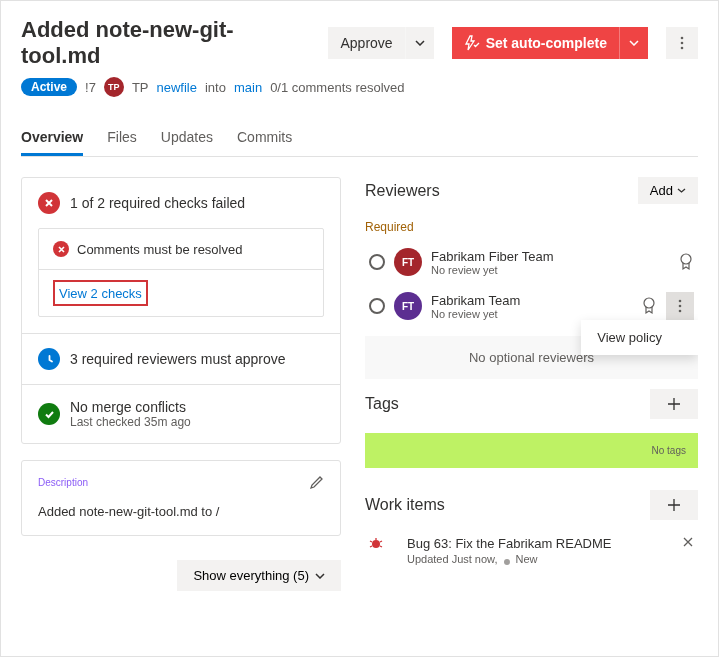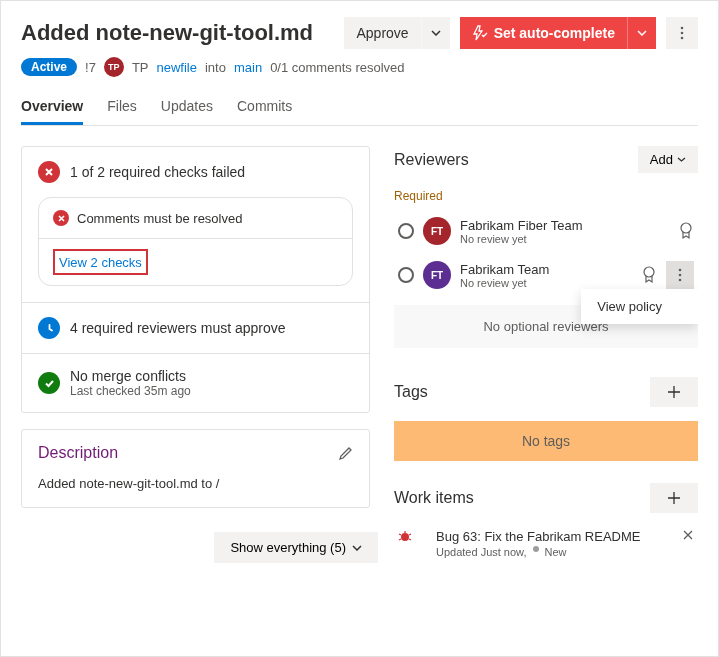--- a/index.html
+++ b/index.html
@@ -1,79 +1,79 @@
 <!DOCTYPE html>
 <html><head>
 <meta charset="utf-8">
 <style>
 * { box-sizing: border-box; margin: 0; padding: 0; font-family: "Segoe UI", -apple-system, sans-serif; }
 body { background: #fff; width: 719px; height: 657px; overflow: hidden; border: 1px solid #e1e1e1; }
 .container { padding: 16px 20px; display: flex; flex-direction: column; height: 100%; }
-.header-row { display: flex; align-items: center; gap: 10px; }
+.header-row { display: flex; align-items: center; gap: 18px; }
 .title { font-size: 22px; font-weight: 600; color: #323130; flex: 1; }
 .btn { display: inline-flex; align-items: center; justify-content: center; height: 32px; padding: 0 12px; font-size: 14px; border: none; cursor: pointer; background: #f3f2f1; color: #323130; }
 .btn-approve { background: #f3f2f1; }
 .btn-split { display: flex; }
 .btn-split .main { border-right: 1px solid rgba(255,255,255,0.3); }
 .btn-split .caret { width: 28px; padding: 0; }
 .btn-primary { background: #ef4444; color: #fff; font-weight: 600; }
 .btn-icon { width: 32px; padding: 0; }
 .meta-row { display: flex; align-items: center; gap: 8px; margin-top: 8px; font-size: 13px; color: #605e5c; }
 .badge-active { background: #0078d4; color: #fff; padding: 2px 10px; border-radius: 10px; font-size: 12px; font-weight: 600; }
 .pr-id { color: #605e5c; }
 .avatar { width: 20px; height: 20px; border-radius: 50%; background: #a4262c; color: #fff; font-size: 9px; display: inline-flex; align-items: center; justify-content: center; font-weight: 600; }
 .link { color: #0078d4; text-decoration: none; }
 .arrow { color: #605e5c; }
-.tabs { display: flex; gap: 24px; margin-top: 13px; border-bottom: 1px solid #e1e1e1; }
+.tabs { display: flex; gap: 24px; margin-top: 24px; border-bottom: 1px solid #e1e1e1; }
 .tab { padding: 8px 0; font-size: 14px; color: #605e5c; cursor: pointer; border-bottom: 3px solid transparent; }
 .tab.active { color: #323130; font-weight: 600; border-bottom-color: #0078d4; }
 .body-cols { display: flex; gap: 24px; margin-top: 20px; flex: 1; overflow: hidden; }
-.left-col { width: 349px; display: flex; flex-direction: column; gap: 16px; }
+.left-col { width: 320px; display: flex; flex-direction: column; gap: 16px; }
 .right-col { flex: 1; display: flex; flex-direction: column; }
 .card { border: 1px solid #e1e1e1; border-radius: 3px; background: #fff; }
 .status-item { display: flex; align-items: center; gap: 10px; padding: 14px 16px; }
 .status-icon { width: 22px; height: 22px; border-radius: 50%; display: flex; align-items: center; justify-content: center; color: #fff; flex-shrink: 0; }
 .icon-fail { background: #d13438; }
 .icon-clock { background: #0078d4; }
 .icon-ok { background: #107c10; }
 .status-text { font-size: 14px; color: #323130; }
 .status-sub { font-size: 12px; color: #605e5c; }
-.sub-block { margin: 0 16px 16px; border: 1px solid #e1e1e1; border-radius: 13px; }
+.sub-block { margin: 0 16px 16px; border: 1px solid #e1e1e1; border-radius: 2px; }
 .sub-row { display: flex; align-items: center; gap: 8px; padding: 12px 14px; font-size: 13px; color: #323130; }
 .sub-row .sm-icon { width: 16px; height: 16px; border-radius: 50%; background: #d13438; color: #fff; display: flex; align-items: center; justify-content: center; font-size: 10px; font-weight: bold; }
 .view-checks { padding: 10px 14px; border-top: 1px solid #e1e1e1; }
 .view-checks a { color: #0078d4; font-size: 13px; text-decoration: none; }
 .highlight-box { border: 2px solid #d13438; display: inline-block; padding: 2px 4px; }
 .divider { border-top: 1px solid #e1e1e1; }
-.desc-head { display: flex; align-items: center; justify-content: space-between; padding: 14px 16px; font-size: 16px; color: #701a75; }
+.desc-head { display: flex; align-items: center; justify-content: space-between; padding: 14px 16px; font-size: 10px; color: #8b5cf6; }
 .desc-body { padding: 0 16px 16px; font-size: 13px; color: #323130; }
 .section-head { display: flex; align-items: center; justify-content: space-between; margin-bottom: 8px; }
 .section-title { font-size: 16px; color: #323130; }
 .add-btn { background: #f3f2f1; padding: 6px 12px; font-size: 13px; display: flex; align-items: center; gap: 4px; cursor: pointer; border: none; }
 .subtle { color: #a16207; font-size: 12px; margin: 8px 0 6px; }
 .reviewer-row { display: flex; align-items: center; gap: 9px; padding: 8px 4px; position: relative; }
 .radio { width: 16px; height: 16px; border: 2px solid #605e5c; border-radius: 50%; }
 .rev-avatar { width: 28px; height: 28px; border-radius: 50%; display: flex; align-items: center; justify-content: center; color: #fff; font-size: 10px; font-weight: 600; }
 .rev-red { background: #a4262c; }
 .rev-purple { background: #5c2e91; }
 .rev-info { flex: 1; }
 .rev-name { font-size: 13px; color: #323130; }
 .rev-status { font-size: 11px; color: #605e5c; }
 .ribbon { color: #605e5c; width: 16px; }
 .more-btn { width: 28px; height: 28px; display: flex; align-items: center; justify-content: center; cursor: pointer; }
 .more-btn.active-hover { background: #e1dfdd; }
 .popover { position: absolute; top: 36px; right: 0; background: #fff; box-shadow: 0 4px 12px rgba(0,0,0,0.15); padding: 10px 36px 10px 16px; font-size: 13px; color: #323130; z-index: 10; white-space: nowrap; }
 .optional-row { background: #f8f8f8; padding: 14px; text-align: center; font-size: 13px; color: #605e5c; margin-top: 8px; }
 .plus-btn { background: #f3f2f1; width: 48px; height: 30px; display: flex; align-items: center; justify-content: center; border: none; cursor: pointer; }
-.empty-row { background: #fdba74; padding: 12px; text-align: center; font-size: 14px; color: #605e5c; margin-top: 6px; }
+.empty-row { background: #bef264; padding: 12px; text-align: right; font-size: 10px; color: #605e5c; margin-top: 6px; }
 .work-item { display: flex; align-items: flex-start; gap: 24px; padding: 8px 4px; }
 .bug-icon { color: #d13438; }
 .wi-body { flex: 1; }
 .wi-title { font-size: 13px; color: #323130; }
-.wi-meta { font-size: 11px; color: #605e5c; display: flex; align-items: flex-start; gap: 6px; margin-top: 2px; }
+.wi-meta { font-size: 11px; color: #605e5c; display: flex; align-items: flex-end; gap: 6px; margin-top: 2px; }
 .dot { width: 6px; height: 6px; border-radius: 50%; background: #a19f9d; }
 .close-x { color: #605e5c; cursor: pointer; }
 .footer-show { margin-top: auto; align-self: center; padding: 8px 16px; background: #f3f2f1; font-size: 13px; display: flex; align-items: center; gap: 6px; border: none; cursor: pointer; position: relative; top: -4px; left: -180px; }
 svg { display: block; }
 </style>
 </head>
 <body>
 
 <div class="container">
   <div class="header-row">
@@ -151,21 +151,21 @@
           </div>
         </div>
         <div class="divider"></div>
         <div class="status-item">
           <div class="status-icon icon-clock">
             <svg width="13" height="13" viewBox="0 0 13 13">
                 <circle cx="6.5" cy="6.5" r="5.5" fill="none" stroke="#fff" stroke-width="0"></circle>
                 <path d="M6.5 3v4l2.5 1.5" stroke="#fff" stroke-width="1.8" fill="none" stroke-linecap="round"></path>
               </svg>
           </div>
-          <div class="status-text">4 required reviewers must approve</div>
+          <div class="status-text">3 required reviewers must approve</div>
         </div>
         <div class="divider"></div>
         <div class="status-item">
           <div class="status-icon icon-ok">
             <svg width="13" height="13" viewBox="0 0 13 13">
                 <path d="M3 6.5l2.5 2.5L10 4" stroke="#fff" stroke-width="2" fill="none"></path>
               </svg>
           </div>
           <div>
             <div class="status-text">No merge conflicts</div>
@@ -179,21 +179,21 @@
           <span>Description</span>
           <span>
             <svg width="15" height="15" viewBox="0 0 15 15">
                 <path d="M11 2l2 2-8 8-3 1 1-3 8-8z" stroke="#605e5c" stroke-width="1.3" fill="none"></path>
               </svg>
           </span>
         </div>
         <div class="desc-body">Added note-new-git-tool.md to /</div>
       </div>
 
-      <button class="footer-show" style="align-self:flex-end;left:8px;top:0;margin-top:8px">
+      <button class="footer-show" style="align-self:flex-end;left:0;top:0;margin-top:8px">
         <span>Show everything (5)</span>
         <svg width="10" height="6" viewBox="0 0 10 6">
             <path d="M1 1l4 4 4-4" stroke="#323130" stroke-width="1.5" fill="none"></path>
           </svg>
       </button>
     </div>
 
     <div class="right-col">
       <div class="section-head">
         <div class="section-title">Reviewers</div>
@@ -235,21 +235,21 @@
               <circle cx="2" cy="2" r="1.3" fill="#605e5c"></circle>
               <circle cx="2" cy="7" r="1.3" fill="#605e5c"></circle>
               <circle cx="2" cy="12" r="1.3" fill="#605e5c"></circle>
             </svg>
         </div>
         <div class="popover">View policy</div>
       </div>
 
       <div class="optional-row">No optional reviewers</div>
 
-      <div class="section-head" style="margin-top:29px">
+      <div class="section-head" style="margin-top:10px">
         <div class="section-title">Tags</div>
         <button class="plus-btn">
           <svg width="14" height="14" viewBox="0 0 14 14">
               <path d="M7 1v12M1 7h12" stroke="#323130" stroke-width="1.3"></path>
             </svg>
         </button>
       </div>
       <div class="empty-row">No tags</div>
 
       <div class="section-head" style="margin-top:22px">

